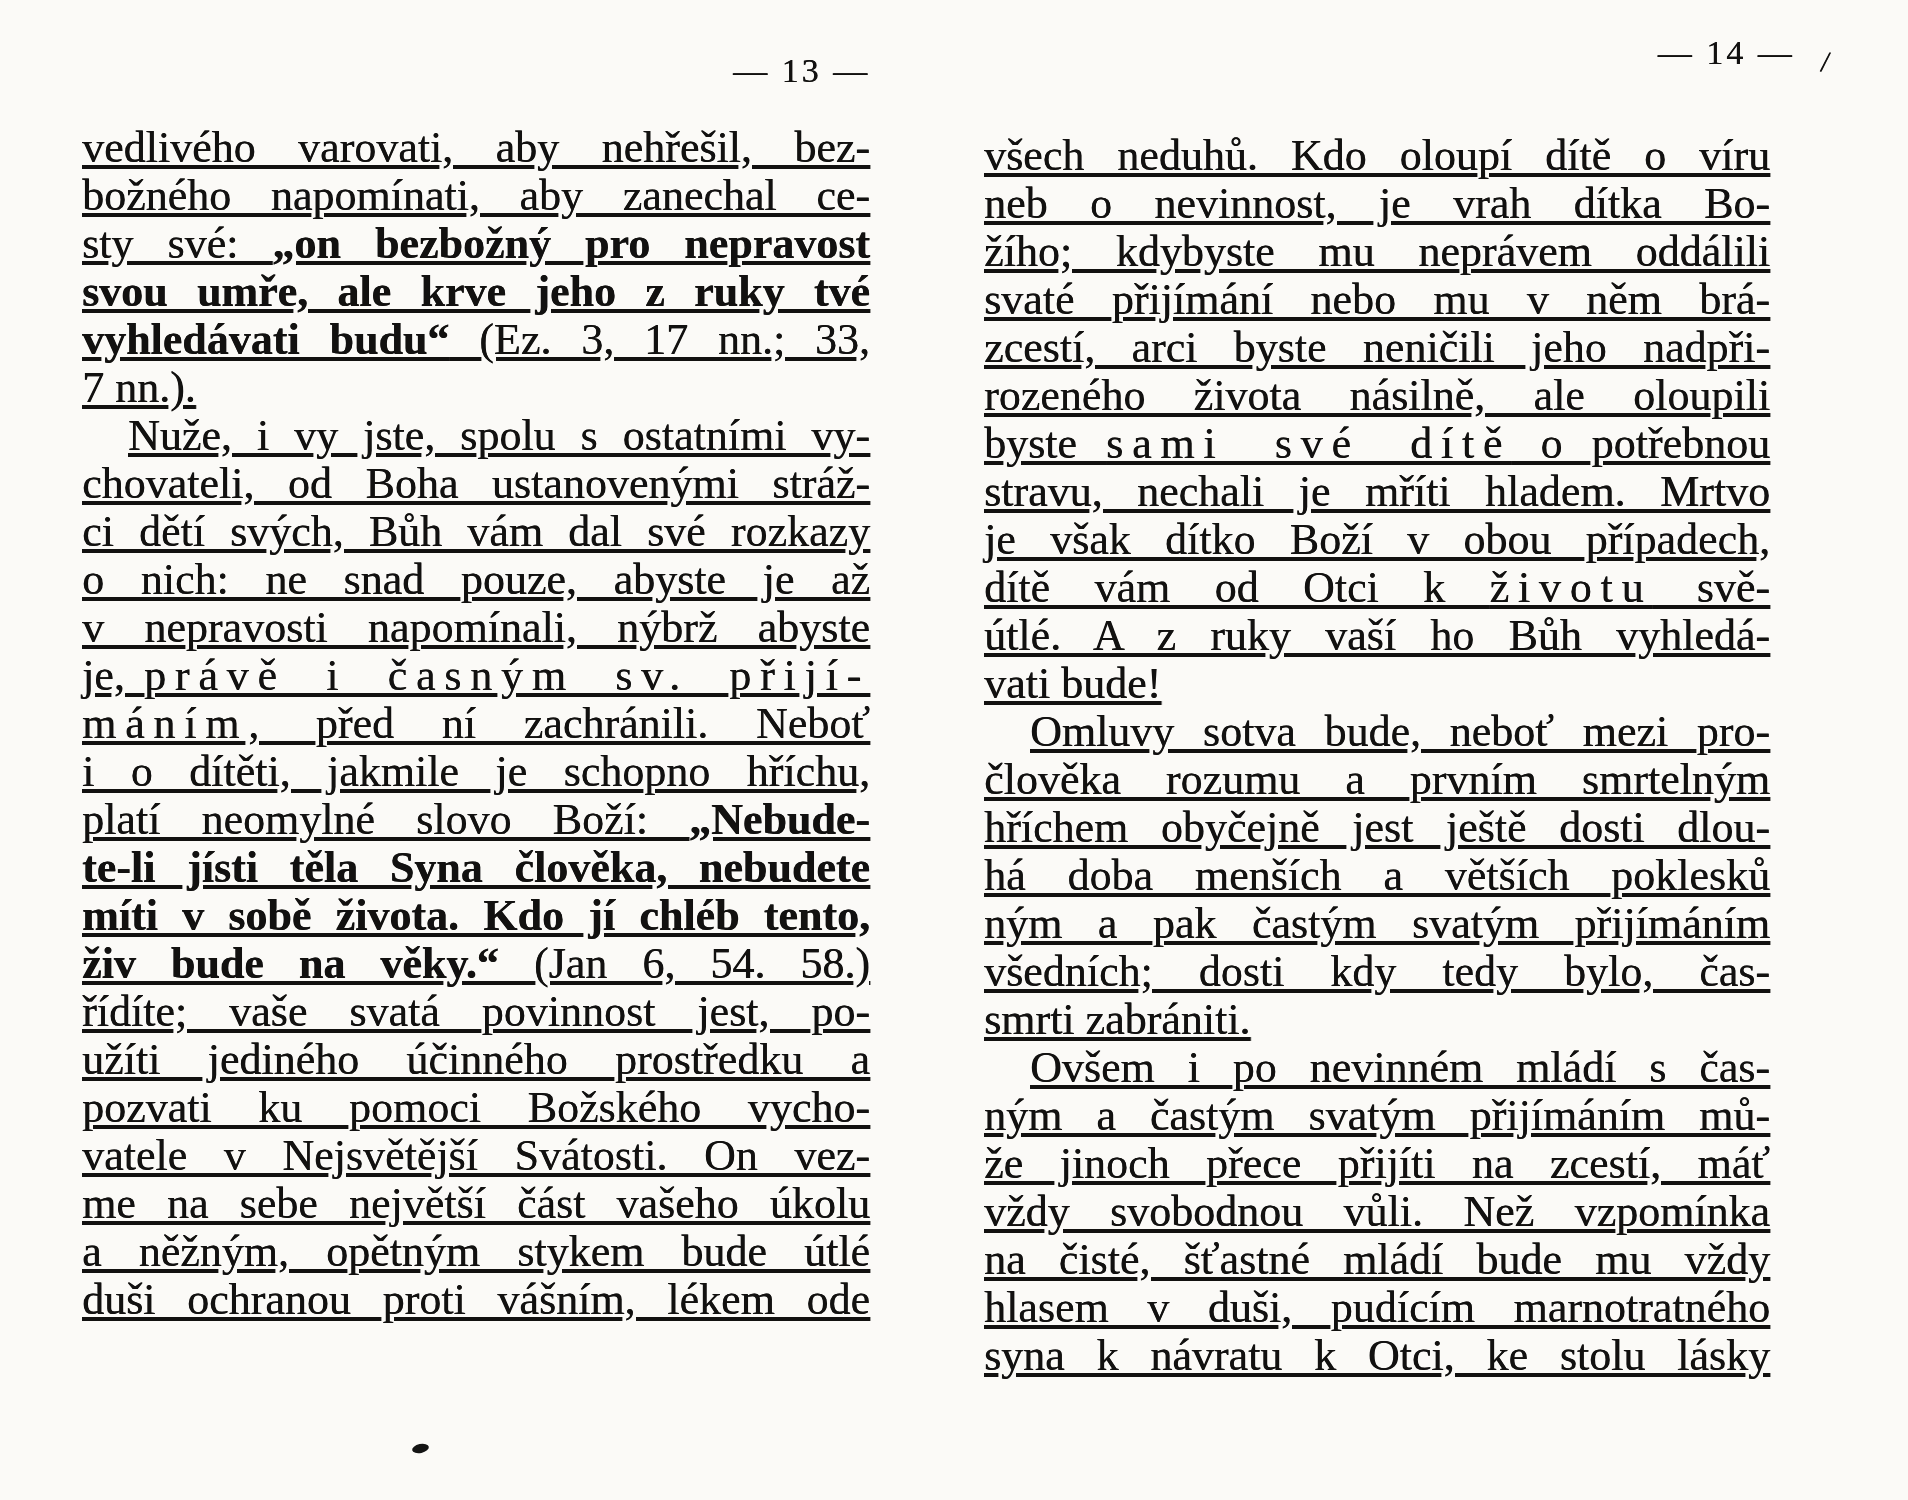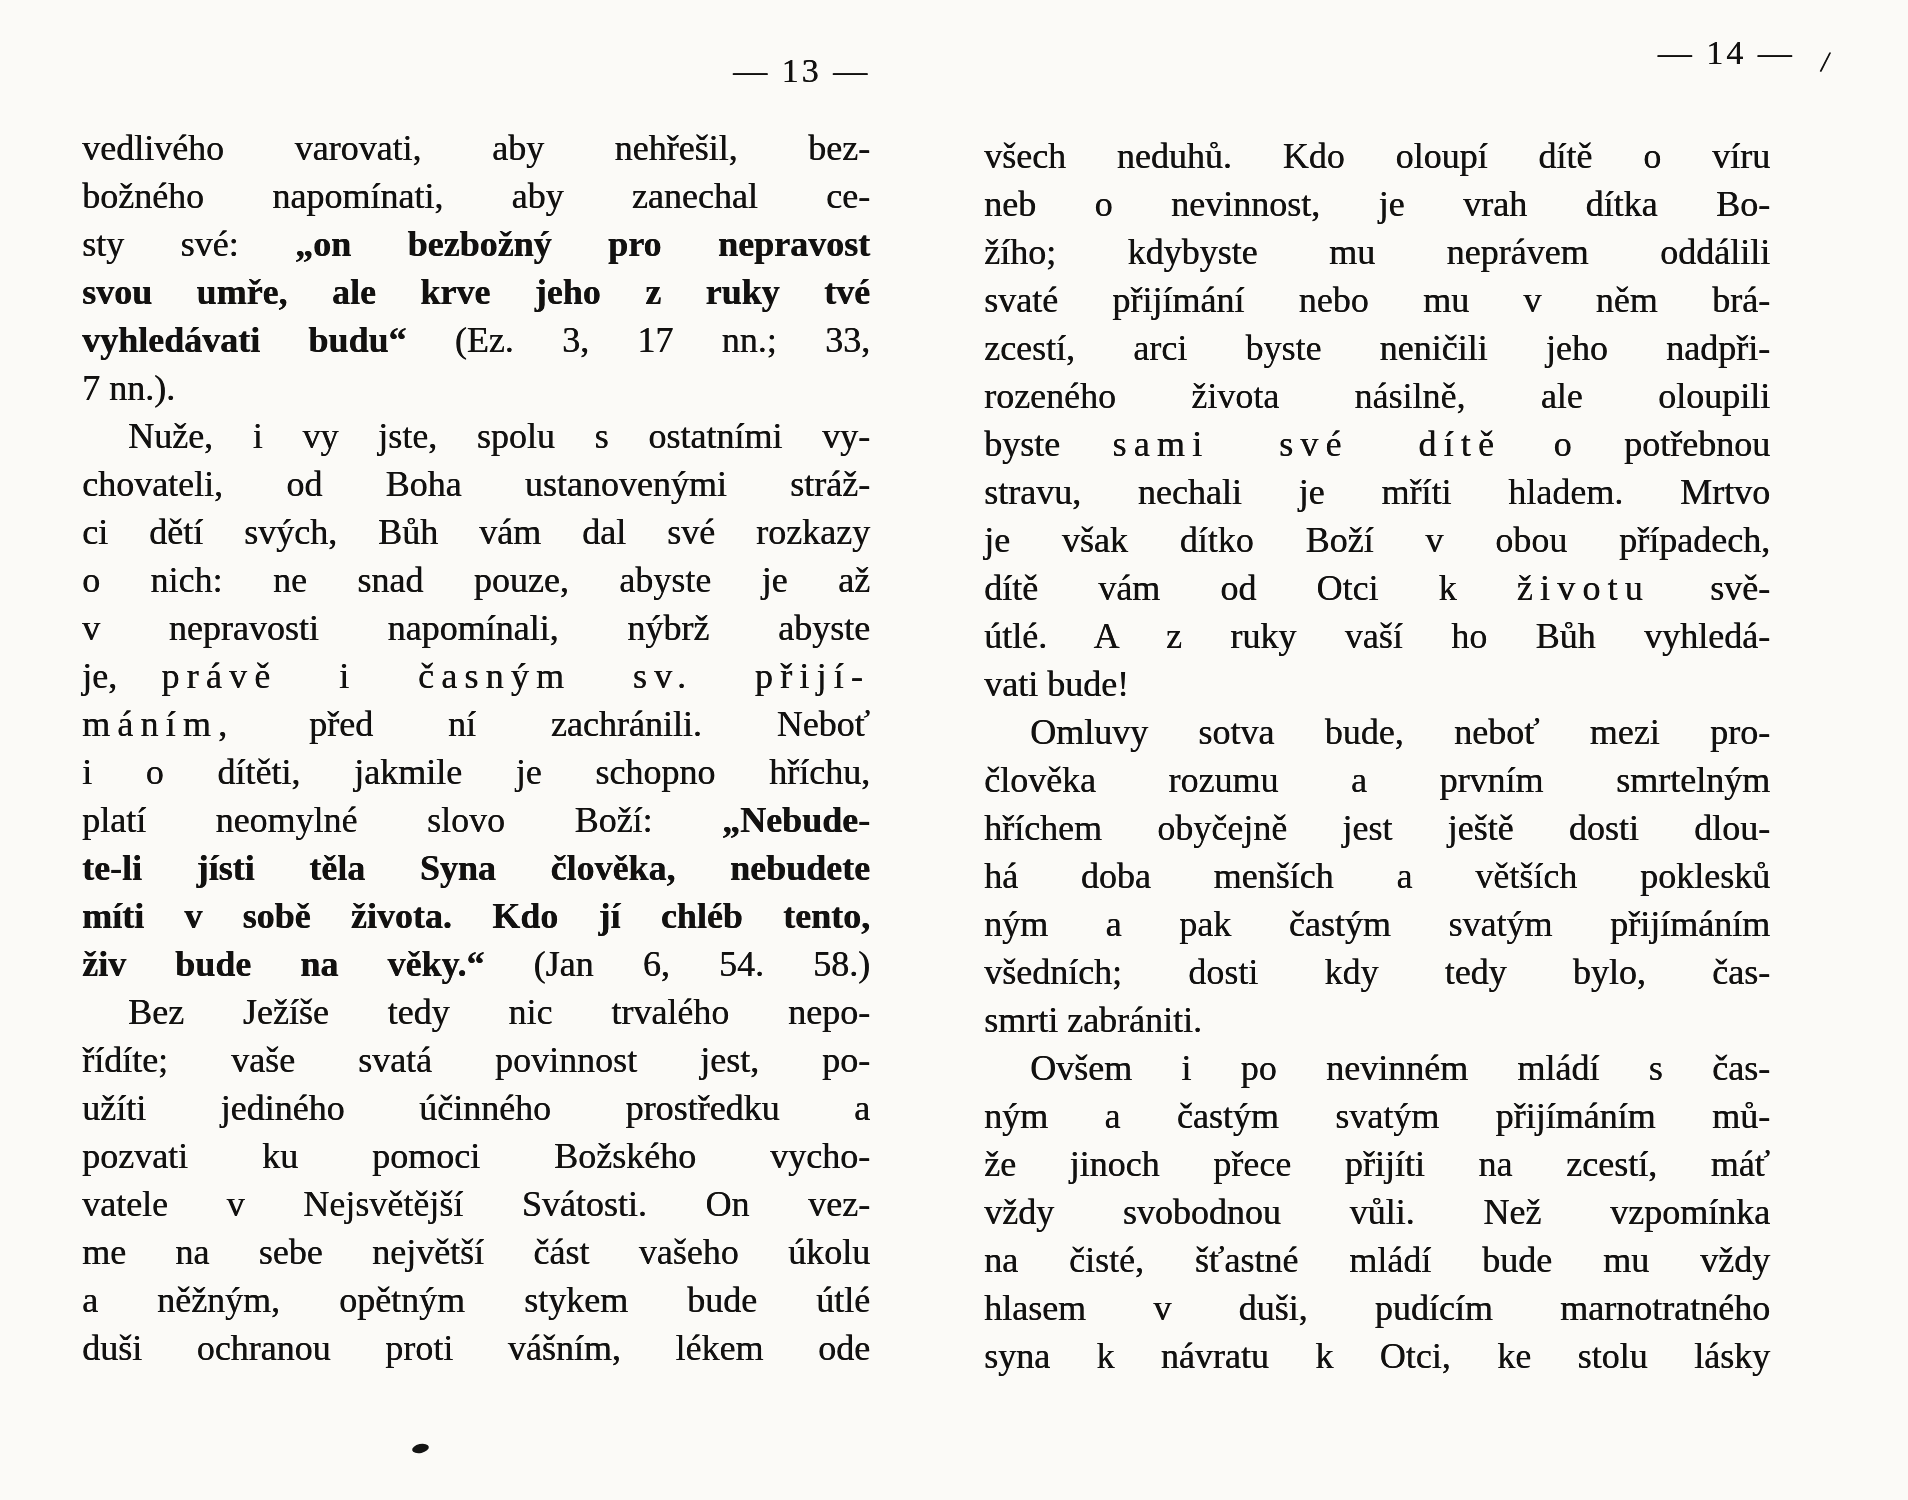--- a/index.html
+++ b/index.html
@@ -24,27 +24,28 @@
   .head-mark {
     display:inline-block;
     margin-left:26px;
     transform:translateY(8px) rotate(8deg);
     font-size:30px;
   }
   .text-block { position:absolute; }
   #block-13 { left:82px;  top:124px; width:788px; }
   #block-14 { left:984px; top:132px; width:786px; }
   .line {
-    font-size:36px;
+    font-size:44px;
     line-height:48px;
     height:48px;
     text-align:justify;
     text-align-last:justify;
     white-space:normal;
     text-shadow:0.4px 0 0 currentColor;
+    text-decoration:underline;
   }
   .line.left-last { text-align-last:left; }
   .line.indent-first { text-indent:46px; }
   .b  { font-weight:700; }
   .sp { letter-spacing:0.20em; word-spacing:0.28em; }
   .ink-dot {
     position:absolute;
     left:412px; top:1444px;
     width:17px; height:9px;
     background:#141414;
@@ -71,21 +72,20 @@
     <div class="line"><span>ci dětí svých, Bůh vám dal své rozkazy</span></div>
     <div class="line"><span>o nich: ne snad pouze, abyste je až</span></div>
     <div class="line"><span>v nepravosti napomínali, nýbrž abyste</span></div>
     <div class="line"><span>je, </span><span class="sp">právě i časným sv. přijí-</span></div>
     <div class="line"><span class="sp">máním,</span><span> před ní zachránili. Neboť</span></div>
     <div class="line"><span>i o dítěti, jakmile je schopno hříchu,</span></div>
     <div class="line"><span>platí neomylné slovo Boží: </span><span class="b">„Nebude-</span></div>
     <div class="line"><span class="b">te-li jísti těla Syna člověka, nebudete</span></div>
     <div class="line"><span class="b">míti v sobě života. Kdo jí chléb tento,</span></div>
     <div class="line"><span class="b">živ bude na věky.“</span><span> (Jan 6, 54. 58.)</span></div>
-    <div class="line indent-first"><span>Bez Ježíše tedy nic trvalého nepo-</span></div>
     <div class="line"><span>řídíte; vaše svatá povinnost jest, po-</span></div>
     <div class="line"><span>užíti jediného účinného prostředku a</span></div>
     <div class="line"><span>pozvati ku pomoci Božského vycho-</span></div>
     <div class="line"><span>vatele v Nejsvětější Svátosti. On vez-</span></div>
     <div class="line"><span>me na sebe největší část vašeho úkolu</span></div>
     <div class="line"><span>a něžným, opětným stykem bude útlé</span></div>
     <div class="line"><span>duši ochranou proti vášním, lékem ode</span></div>
   </div>
 
 <div class="text-block" id="block-14">

